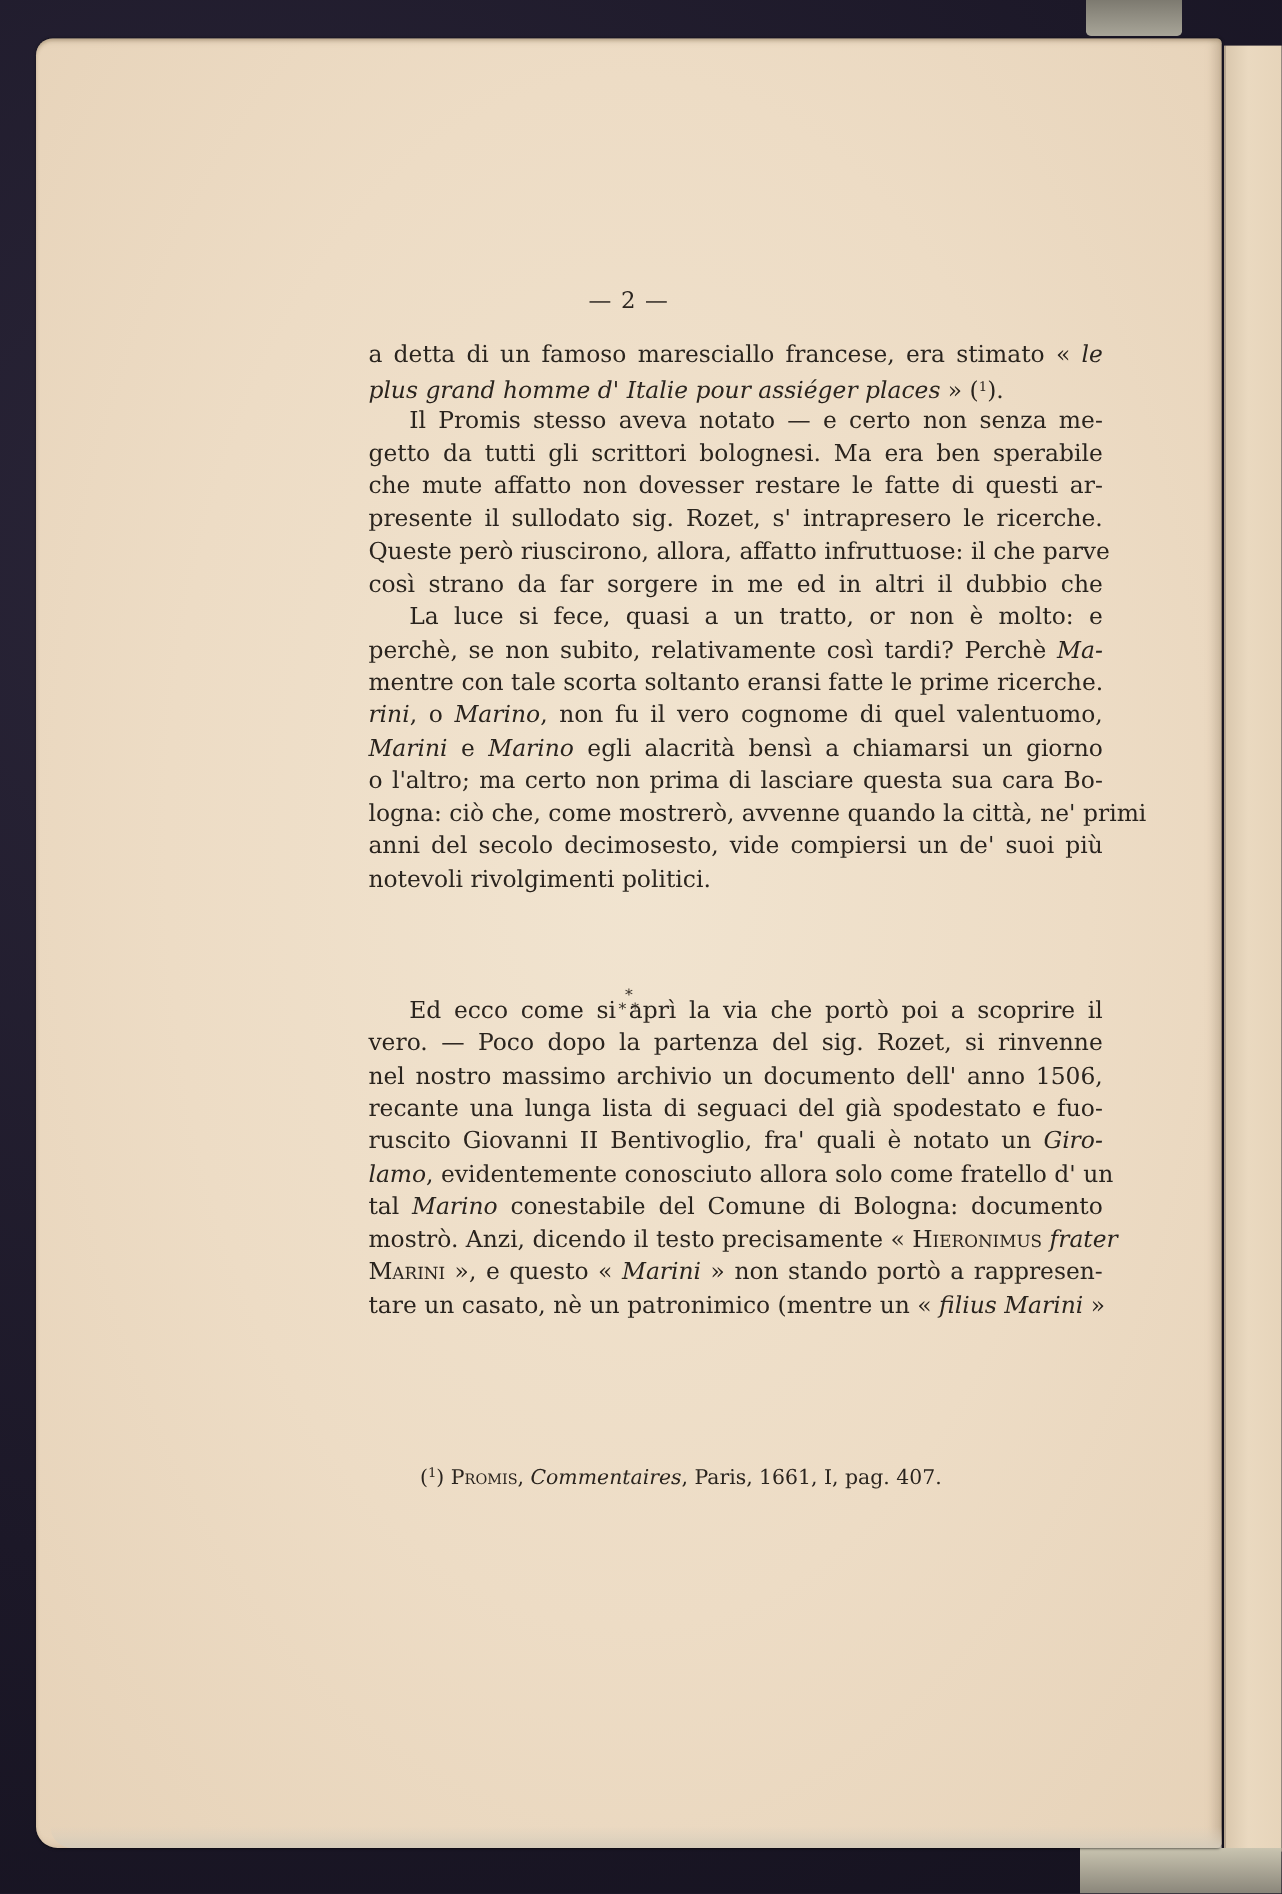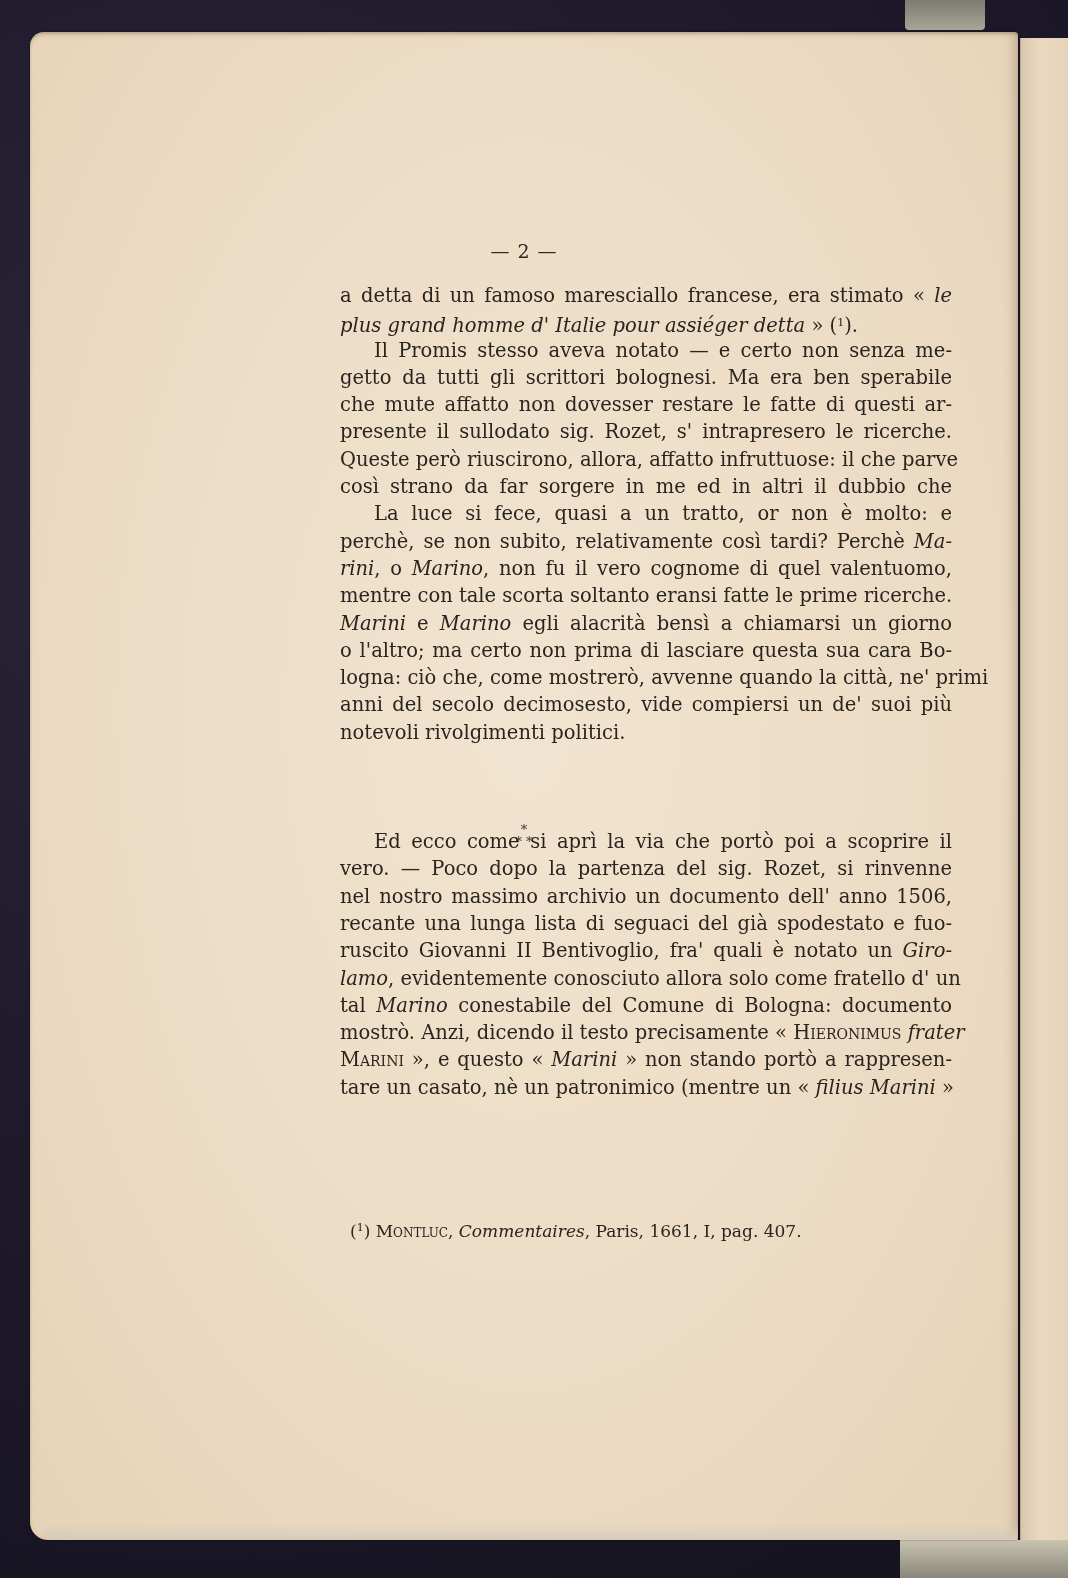--- a/index.html
+++ b/index.html
@@ -39,21 +39,21 @@
     content: ""; position: absolute; left: 12px; right: 0; bottom: 0; height: 18px;
     background: linear-gradient(180deg, rgba(230,220,200,0.0), rgba(214,205,188,0.9));
     border-bottom-left-radius: 18px;
   }
   .folio {
     position: absolute; left: 0; width: 988px; top: 208px;
     text-align: center; font-size: 19px; color: #2c2620; letter-spacing: 1px;
   }
   .text {
     position: absolute; left: 277px; top: 250px; width: 612px;
-    color: #2a241e; font-size: 19.5px; line-height: 27.3px; margin-left: 33px;
+    color: #2a241e; font-size: 19.5px; line-height: 27.3px;
   }
   .line { display: block; white-space: nowrap; text-align: justify; text-align-last: justify; height: 27.3px; }
   .line.last { text-align-last: left; }
   .line.indent { padding-left: 34px; }
   i { font-style: italic; }
   .sc { font-variant: small-caps; }
   .asterism {
     position: absolute; left: 0; width: 988px; top: 792px;
     text-align: center; color: #3a332b; font-size: 13px; line-height: 12px;
   }
@@ -70,35 +70,35 @@
 <div class="clip-top"></div>
 <div class="next-page"></div>
 <div class="clip-bottom"></div>
 
 <div class="page">
   <div class="folio">— 2 —</div>
 
   <div class="text">
     <div id="p1">
         <span class="line"><span>a detta di un famoso maresciallo francese, era stimato « </span><i>le</i></span>
-        <span class="line last"><i>plus grand homme d' Italie pour assiéger detta</i><span> » (</span><sup>1</sup><span>).</span></span>
+        <span class="line last"><i>plus grand homme d' Italie pour assiéger places</i><span> » (</span><sup>1</sup><span>).</span></span>
       </div>
     <div id="p2">
         <span class="line indent">Il Promis stesso aveva notato — e certo non senza me-</span>
         <span class="line">getto da tutti gli scrittori bolognesi. Ma era ben sperabile</span>
         <span class="line">che mute affatto non dovesser restare le fatte di questi ar-</span>
         <span class="line">presente il sullodato sig. Rozet, s' intrapresero le ricerche.</span>
         <span class="line">Queste però riuscirono, allora, affatto infruttuose: il che parve</span>
         <span class="line">così strano da far sorgere in me ed in altri il dubbio che</span>
       </div>
     <div id="p3">
         <span class="line indent"><span>La luce si fece, quasi a un tratto, or non è molto: e</span></span>
         <span class="line"><span>perchè, se non subito, relativamente così tardi? Perchè </span><i>Ma-</i></span>
+        <span class="line"><span>mentre con tale scorta soltanto eransi fatte le prime ricerche.</span></span>
         <span class="line"><i>rini</i><span>, o </span><i>Marino</i><span>, non fu il vero cognome di quel valentuomo,</span></span>
-        <span class="line"><span>mentre con tale scorta soltanto eransi fatte le prime ricerche.</span></span>
         <span class="line"><i>Marini</i><span> e </span><i>Marino</i><span> egli alacrità bensì a chiamarsi un giorno</span></span>
         <span class="line"><span>o l'altro; ma certo non prima di lasciare questa sua cara Bo-</span></span>
         <span class="line"><span>logna: ciò che, come mostrerò, avvenne quando la città, ne' primi</span></span>
         <span class="line"><span>anni del secolo decimosesto, vide compiersi un de' suoi più</span></span>
         <span class="line last"><span>notevoli rivolgimenti politici.</span></span>
       </div>
     <div style="height: 82px;"></div>
     <div id="p4">
         <span class="line indent"><span>Ed ecco come si aprì la via che portò poi a scoprire il</span></span>
         <span class="line"><span>vero. — Poco dopo la partenza del sig. Rozet, si rinvenne</span></span>
@@ -113,16 +113,16 @@
       </div>
   </div>
 
   <div class="asterism">
     <div>*</div>
     <div>* *</div>
   </div>
 
   <div class="footnote">
     (<sup>1</sup>)
-    <span class="sc">Montluc</span>,
+    <span class="sc">Promis</span>,
     <i>Commentaires</i><span>, Paris, 1661, I, pag. 407.</span>
   </div>
 </div>
 
 </body></html>

